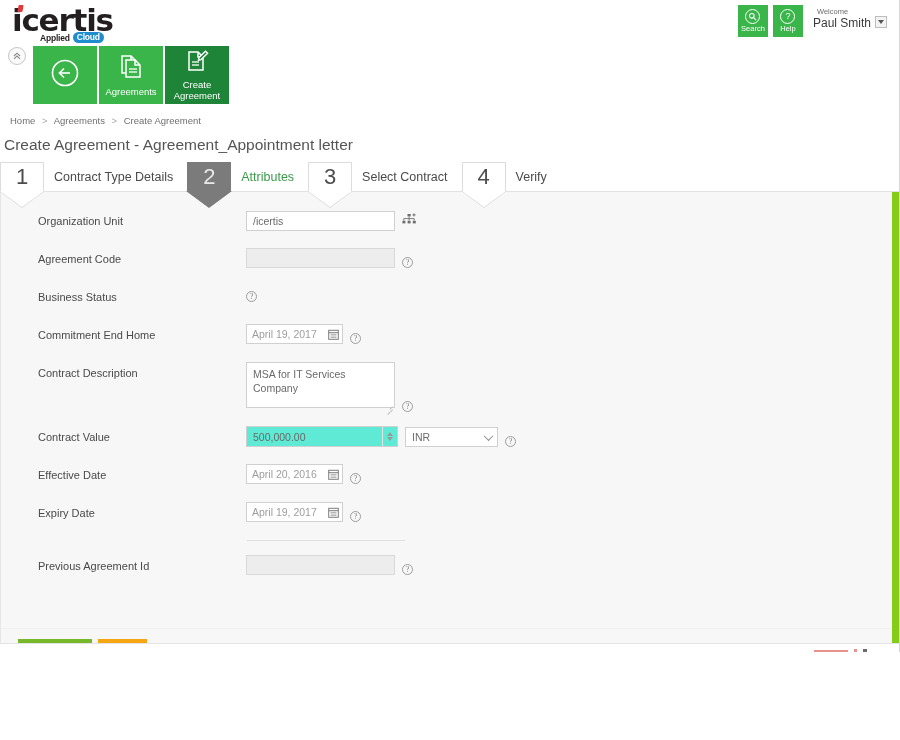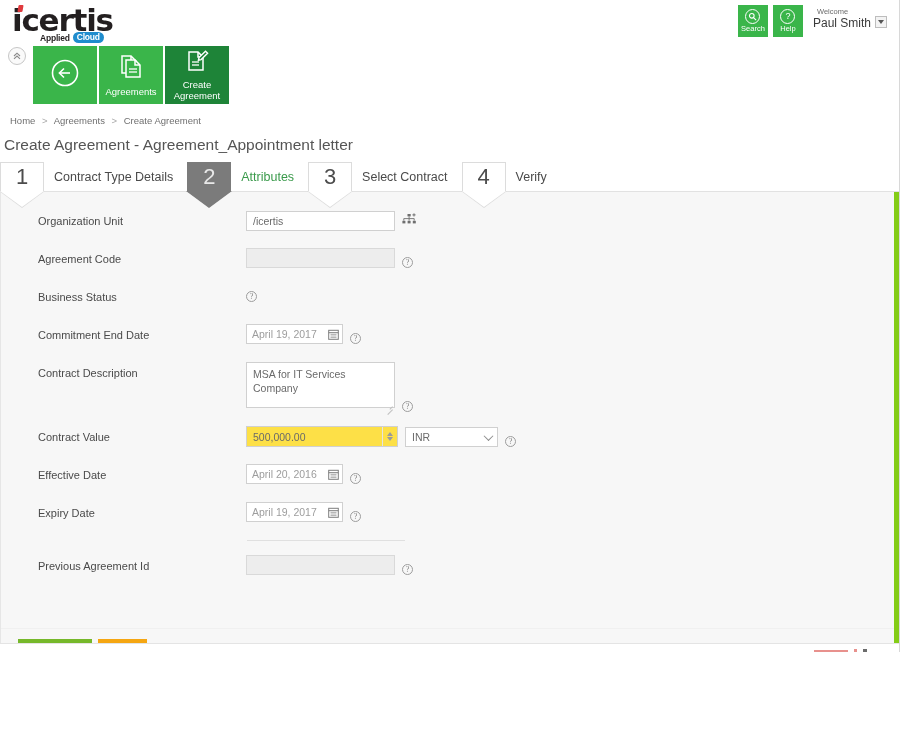--- a/index.html
+++ b/index.html
@@ -218,21 +218,21 @@
   }
   .step.active .stitle { color: #3a9a4b; }
 
   
   .panel {
     position: relative;
     margin-top: 0;
     height: 492px;
     background: #f7f7f7;
     border-left: 1px solid #e6e6e6;
-    border-right: 5px solid #84cc16;
+    border-right: 7px solid #84cc16;
     overflow: hidden;
   }
   .form-scroll {
     position: absolute;
     left: 0; top: 0; right: 0; bottom: 0;
     overflow: hidden;
     padding-top: 18px;
   }
   .frow {
     display: flex;
@@ -315,21 +315,21 @@
     width: 17px;
     display: flex; align-items: center; justify-content: center;
     cursor: pointer;
   }
 
   
   .spinwrap {
     display: flex; align-items: stretch;
     height: 21px;
     border: 1px solid #d0d0d0;
-    background: #fde047;
+    background: #5eead4;
     width: 152px;
   }
   .spinwrap .sval {
     flex: 1; font-size: 10.5px; color: #6a6a6a;
     padding: 0 6px; display: flex; align-items: center;
   }
   .spinwrap .sbtns {
     width: 15px;
     border-left: 1px solid #e3e3e3;
     display: flex; flex-direction: column;
@@ -595,21 +595,21 @@
       </div>
 
       <div class="frow">
         <div class="flabel">Business Status</div>
         <div class="fctrl">
           <span class="help">?</span>
         </div>
       </div>
 
       <div class="frow">
-        <div class="flabel">Commitment End Date</div>
+        <div class="flabel">Commitment End Home</div>
         <div class="fctrl">
           <div class="datewrap">
             <span class="dval">April 19, 2017</span>
             <span class="dbtn">
               <svg width="11" height="11" viewBox="0 0 11 11" aria-hidden="true">
                 <rect x="0.7" y="1.3" width="9.6" height="9" fill="none" stroke="#7d7d7d" stroke-width="1"></rect>
                 <line x1="0.7" y1="3.7" x2="10.3" y2="3.7" stroke="#7d7d7d" stroke-width="1"></line>
                 <line x1="2.5" y1="5.4" x2="8.5" y2="5.4" stroke="#9a9a9a" stroke-width="0.8"></line>
                 <line x1="2.5" y1="7" x2="8.5" y2="7" stroke="#9a9a9a" stroke-width="0.8"></line>
                 <line x1="2.5" y1="8.6" x2="8.5" y2="8.6" stroke="#9a9a9a" stroke-width="0.8"></line>

